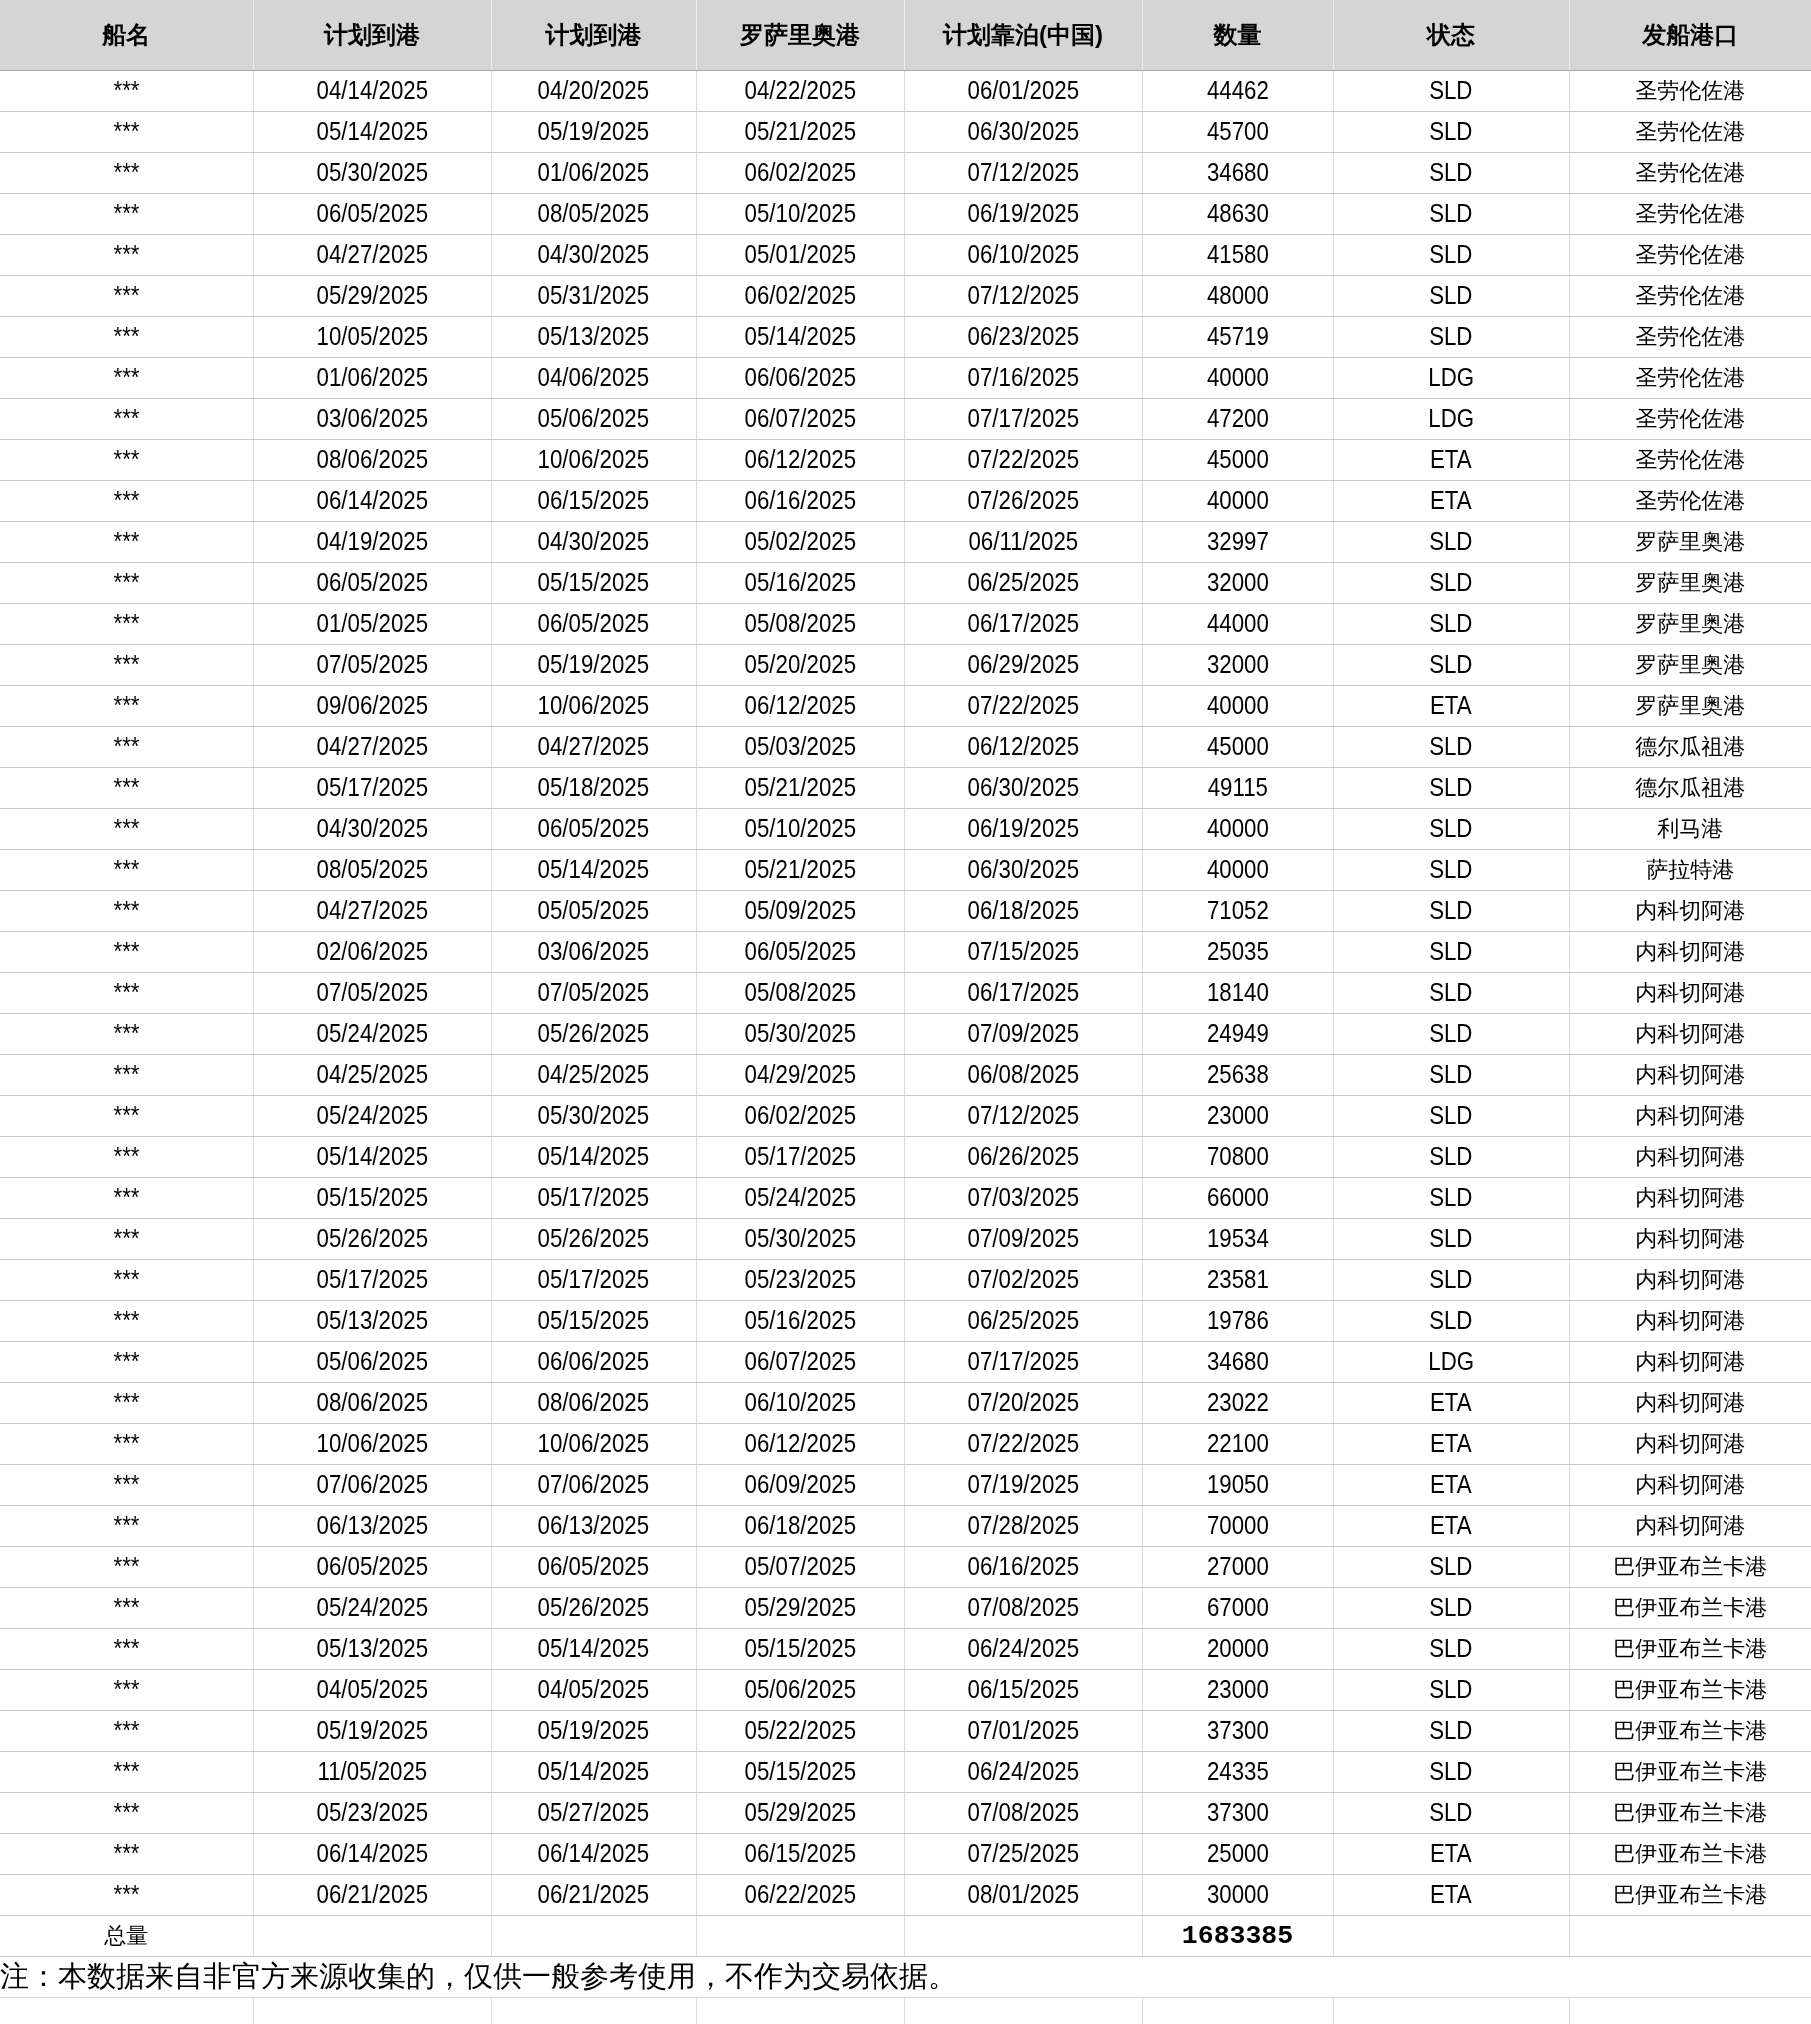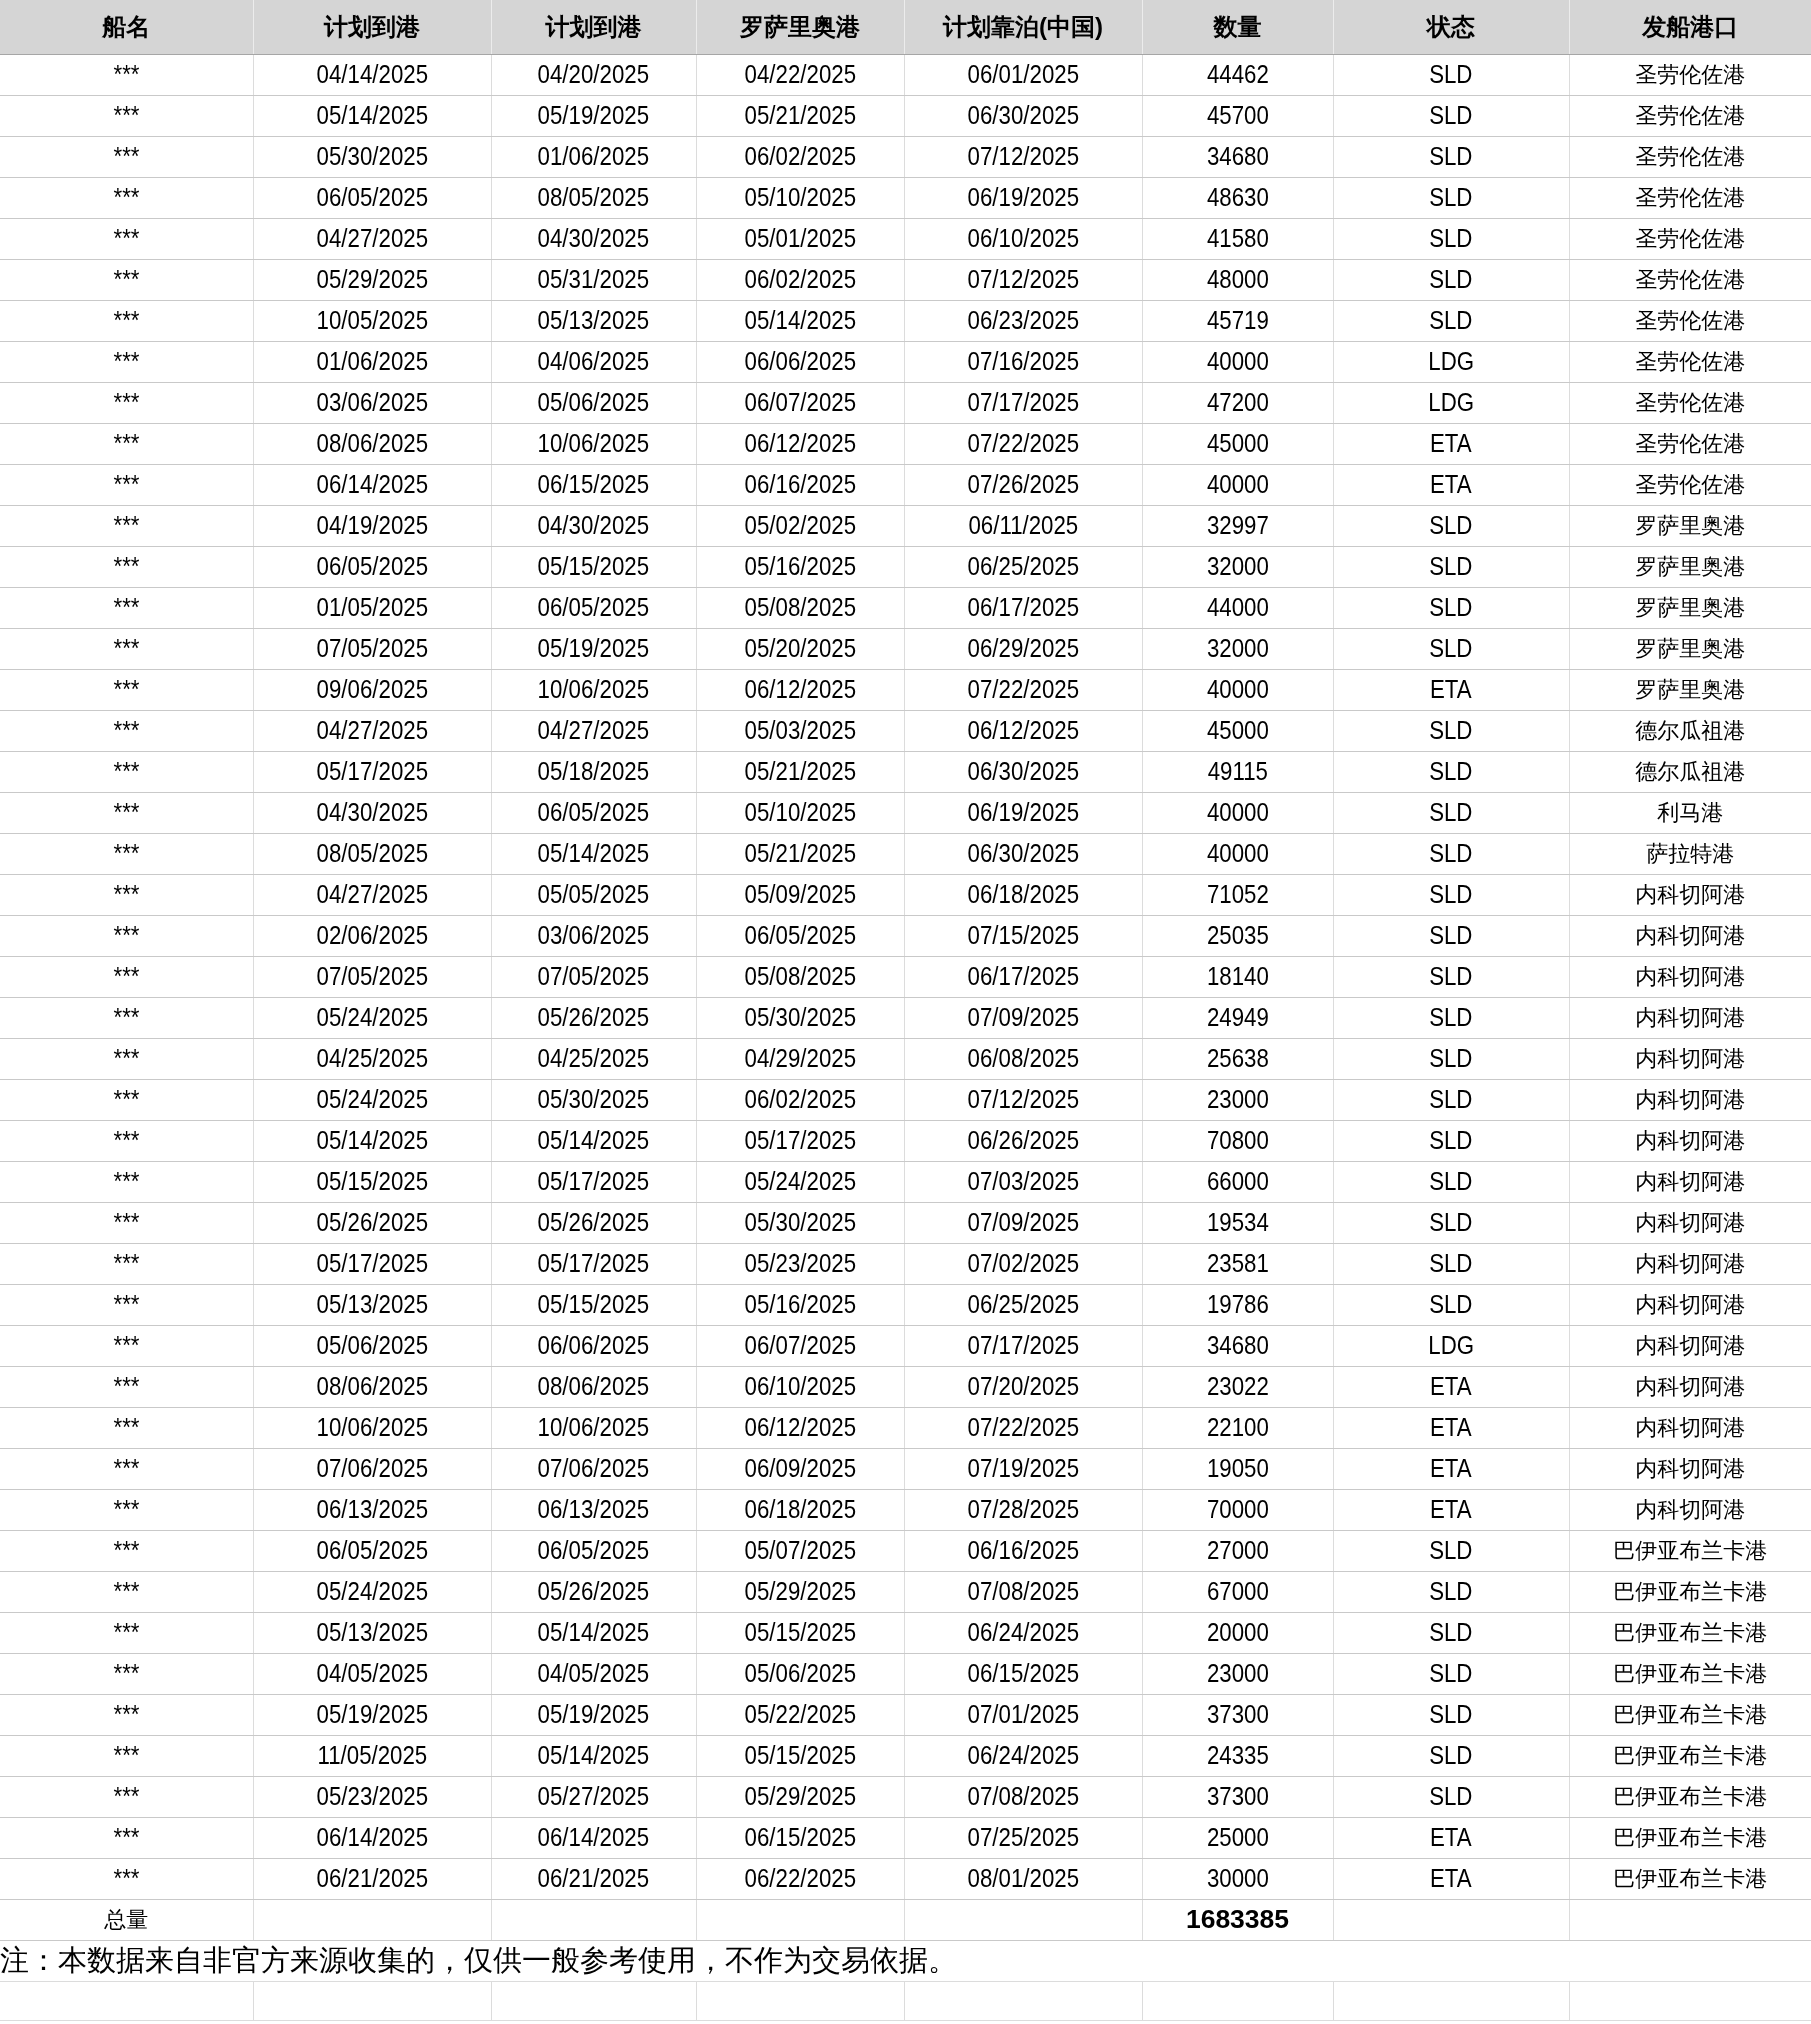--- a/index.html
+++ b/index.html
@@ -7,21 +7,21 @@
     width: 1811px; height: 2024px; overflow: hidden;
     font-family: "Liberation Sans", "DejaVu Sans", sans-serif;
     color: #000000;
   }
   table.sched {
     width: 1811px;
     border-collapse: collapse;
     table-layout: fixed;
   }
   
-  thead tr { height: 54px; border-radius: 21px; }
+  thead tr { height: 70px; border-radius: 21px; }
   thead th {
     background: #d5d5d5;
     font-weight: bold;
     font-size: 24px;
     text-align: center;
     vertical-align: middle;
     border-bottom: 1.9px solid #a6a6a6;
     padding: 0;
   }
   thead th + th { border-left: 1.9px solid #ececec; }
@@ -43,21 +43,21 @@
     font-size: 26.5px;
     transform: scaleX(0.84);
     transform-origin: center center;
     letter-spacing: 0px;
   }
   .zh { font-size: 22px; }
   
   tr.total-row { height: 41px; }
   tr.total-row td { font-size: 23px; }
   .total-qty {
-    font-family: Liberation Sans, sans-serif;
+    font-family: Liberation Mono, monospace;
     font-weight: bold;
     font-size: 26.5px;
   }
   
   tr.note-row { height: 40px; }
   tr.note-row td {
     border: none;
     border-bottom: none;
     text-align: left;
     padding-right: 316px;

